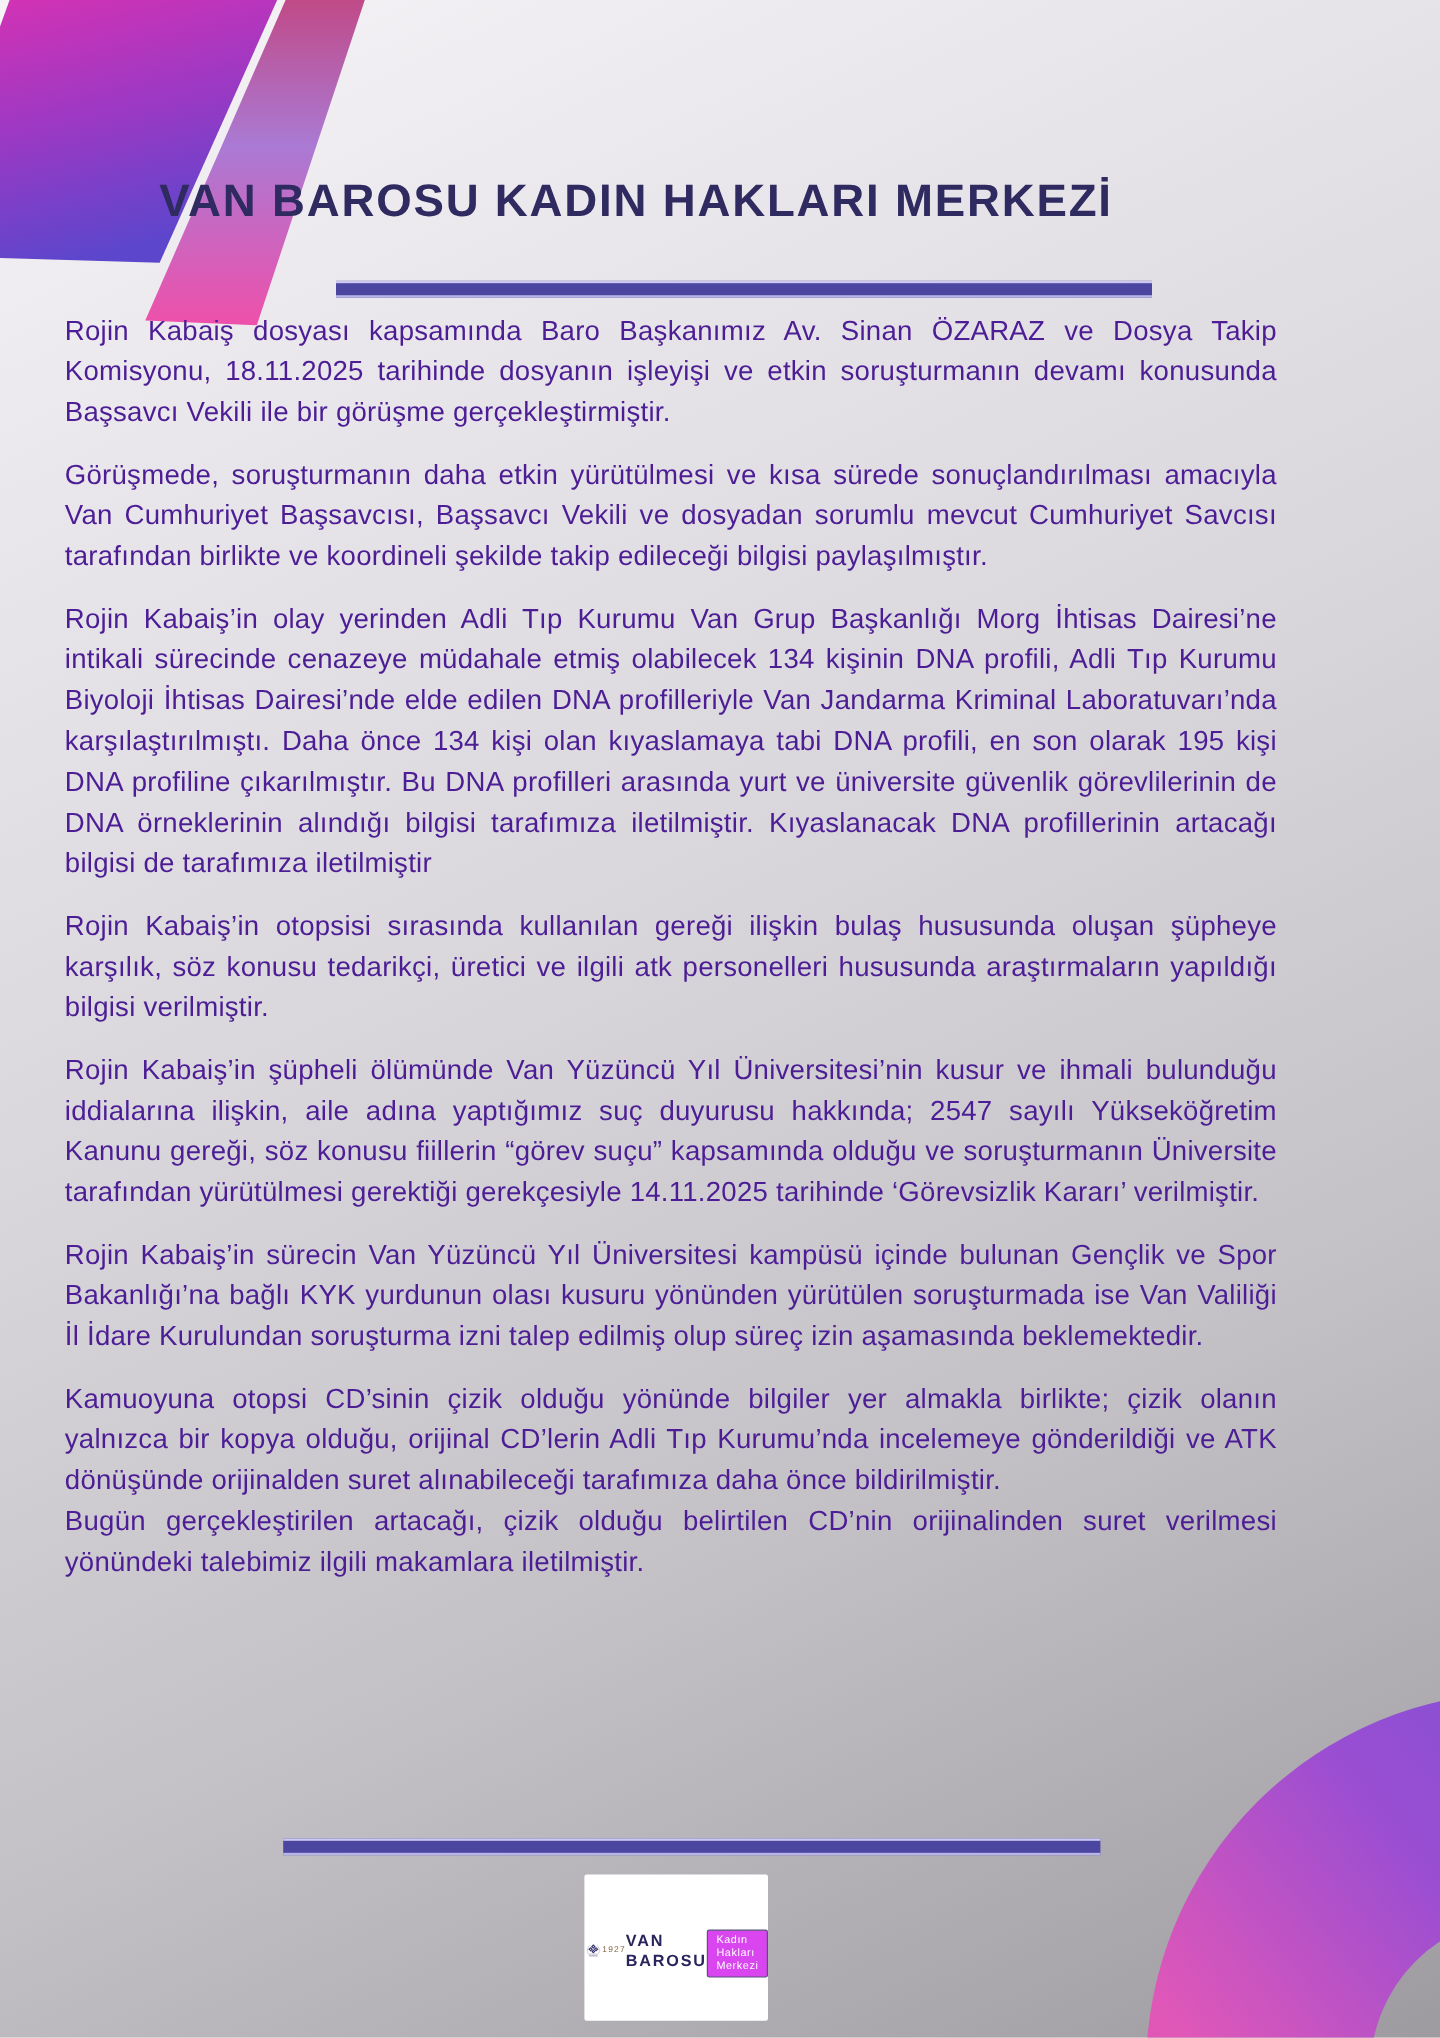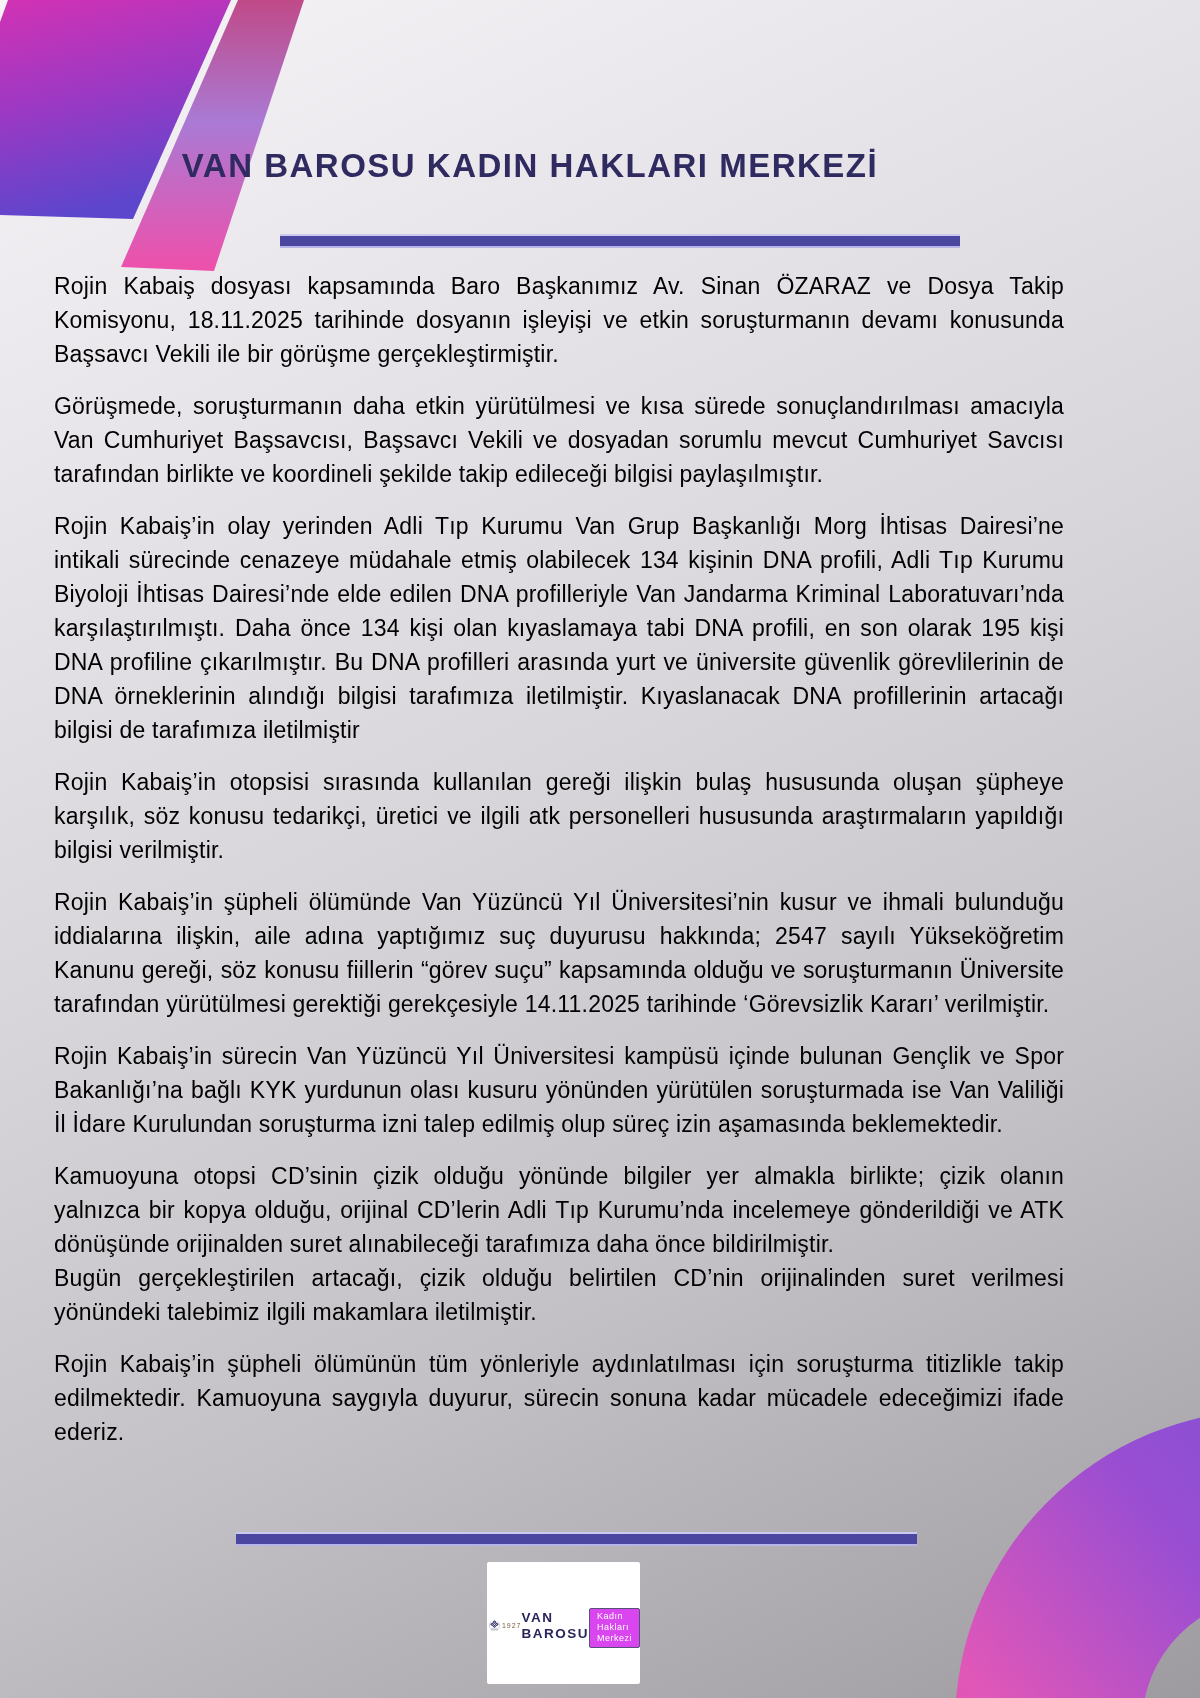--- a/index.html
+++ b/index.html
@@ -7,32 +7,32 @@
     width:1200px;height:1698px;
     font-family:"Liberation Sans", sans-serif;
     position:relative;overflow:hidden;
     background:linear-gradient(155deg,#f6f4f7 0%,#e7e5e9 22%,#d8d6da 45%,#c3c1c6 70%,#a8a6ab 92%,#9d9ba0 100%);
   }
   .page{position:absolute;inset:0;}
   svg.deco{position:absolute;left:0;top:0;z-index:0;pointer-events:none;}
   .layer{position:absolute;z-index:2;}
   .title{
     left:0;top:147px;width:1060px;margin:0;
-    text-align:center;font-size:33px;font-weight:700;
+    text-align:center;font-size:38px;font-weight:700;
     color:#2f2a60;letter-spacing:1.5px;
   }
   .bar{
     height:10px;background:#4b46a0;
     border-top:2px solid #ccc9f1;border-bottom:2px solid #b7b4e8;
   }
   .bar-top{left:280px;top:234px;width:680px;}
   .bar-bottom{left:236px;top:1532px;width:681px;}
   .content{
-    left:54px;top:269px;width:1010px;
-    text-align:justify;color:#000000;
+    left:54px;top:258px;width:1010px;
+    text-align:justify;color:#4c1d95;
     font-size:23px;line-height:34px;font-weight:500;
     letter-spacing:0.2px;
   }
   .content p{margin:0 0 18px 0;}
   .content p.no-gap{margin-bottom:0;}
   .logo-box{
     left:487px;top:1562px;width:153px;height:122px;
     background:#ffffff;border-radius:2px;
     display:flex;align-items:center;
     padding-top:5px;box-sizing:border-box;
@@ -80,21 +80,20 @@
 
   <div class="layer content">
     <p>Rojin Kabaiş dosyası kapsamında Baro Başkanımız Av. Sinan ÖZARAZ ve Dosya Takip Komisyonu, 18.11.2025 tarihinde dosyanın işleyişi ve etkin soruşturmanın devamı konusunda Başsavcı Vekili ile bir görüşme gerçekleştirmiştir.</p>
     <p>Görüşmede, soruşturmanın daha etkin yürütülmesi ve kısa sürede sonuçlandırılması amacıyla Van Cumhuriyet Başsavcısı, Başsavcı Vekili ve dosyadan sorumlu mevcut Cumhuriyet Savcısı tarafından birlikte ve koordineli şekilde takip edileceği bilgisi paylaşılmıştır.</p>
     <p>Rojin Kabaiş’in olay yerinden Adli Tıp Kurumu Van Grup Başkanlığı Morg İhtisas Dairesi’ne intikali sürecinde cenazeye müdahale etmiş olabilecek 134 kişinin DNA profili, Adli Tıp Kurumu Biyoloji İhtisas Dairesi’nde elde edilen DNA profilleriyle Van Jandarma Kriminal Laboratuvarı’nda karşılaştırılmıştı. Daha önce 134 kişi olan kıyaslamaya tabi DNA profili, en son olarak 195 kişi DNA profiline çıkarılmıştır. Bu DNA profilleri arasında yurt ve üniversite güvenlik görevlilerinin de DNA örneklerinin alındığı bilgisi tarafımıza iletilmiştir. Kıyaslanacak DNA profillerinin artacağı bilgisi de tarafımıza iletilmiştir</p>
     <p>Rojin Kabaiş’in otopsisi sırasında kullanılan gereği ilişkin bulaş hususunda oluşan şüpheye karşılık, söz konusu tedarikçi, üretici ve ilgili atk personelleri hususunda araştırmaların yapıldığı bilgisi verilmiştir.</p>
     <p>Rojin Kabaiş’in şüpheli ölümünde Van Yüzüncü Yıl Üniversitesi’nin kusur ve ihmali bulunduğu iddialarına ilişkin, aile adına yaptığımız suç duyurusu hakkında; 2547 sayılı Yükseköğretim Kanunu gereği, söz konusu fiillerin “görev suçu” kapsamında olduğu ve soruşturmanın Üniversite tarafından yürütülmesi gerektiği gerekçesiyle 14.11.2025 tarihinde ‘Görevsizlik Kararı’ verilmiştir.</p>
     <p>Rojin Kabaiş’in sürecin Van Yüzüncü Yıl Üniversitesi kampüsü içinde bulunan Gençlik ve Spor Bakanlığı’na bağlı KYK yurdunun olası kusuru yönünden yürütülen soruşturmada ise Van Valiliği İl İdare Kurulundan soruşturma izni talep edilmiş olup süreç izin aşamasında beklemektedir.</p>
     <p class="no-gap">Kamuoyuna otopsi CD’sinin çizik olduğu yönünde bilgiler yer almakla birlikte; çizik olanın yalnızca bir kopya olduğu, orijinal CD’lerin Adli Tıp Kurumu’nda incelemeye gönderildiği ve ATK dönüşünde orijinalden suret alınabileceği tarafımıza daha önce bildirilmiştir.</p>
     <p>Bugün gerçekleştirilen artacağı, çizik olduğu belirtilen CD’nin orijinalinden suret verilmesi yönündeki talebimiz ilgili makamlara iletilmiştir.</p>
-    <p>Rojin Kabaiş’in şüpheli ölümünün tüm yönleriyle aydınlatılması için soruşturma titizlikle takip edilmektedir. Kamuoyuna saygıyla duyurur, sürecin sonuna kadar mücadele edeceğimizi ifade ederiz.</p>
   </div>
 
   <div class="layer bar bar-bottom"></div>
 
   <div class="layer logo-box">
     <svg width="74" height="58" viewBox="0 0 100 78">
       <path d="M30,6 C14,22 12,44 26,58" stroke="#4a4a4a" fill="none" stroke-width="2.5" stroke-dasharray="4 2.5"></path>
       <path d="M70,6 C86,22 88,44 74,58" stroke="#4a4a4a" fill="none" stroke-width="2.5" stroke-dasharray="4 2.5"></path>
       <g fill="#322e6b">
         <polygon points="50,0 63,13 50,26 37,13"></polygon>

